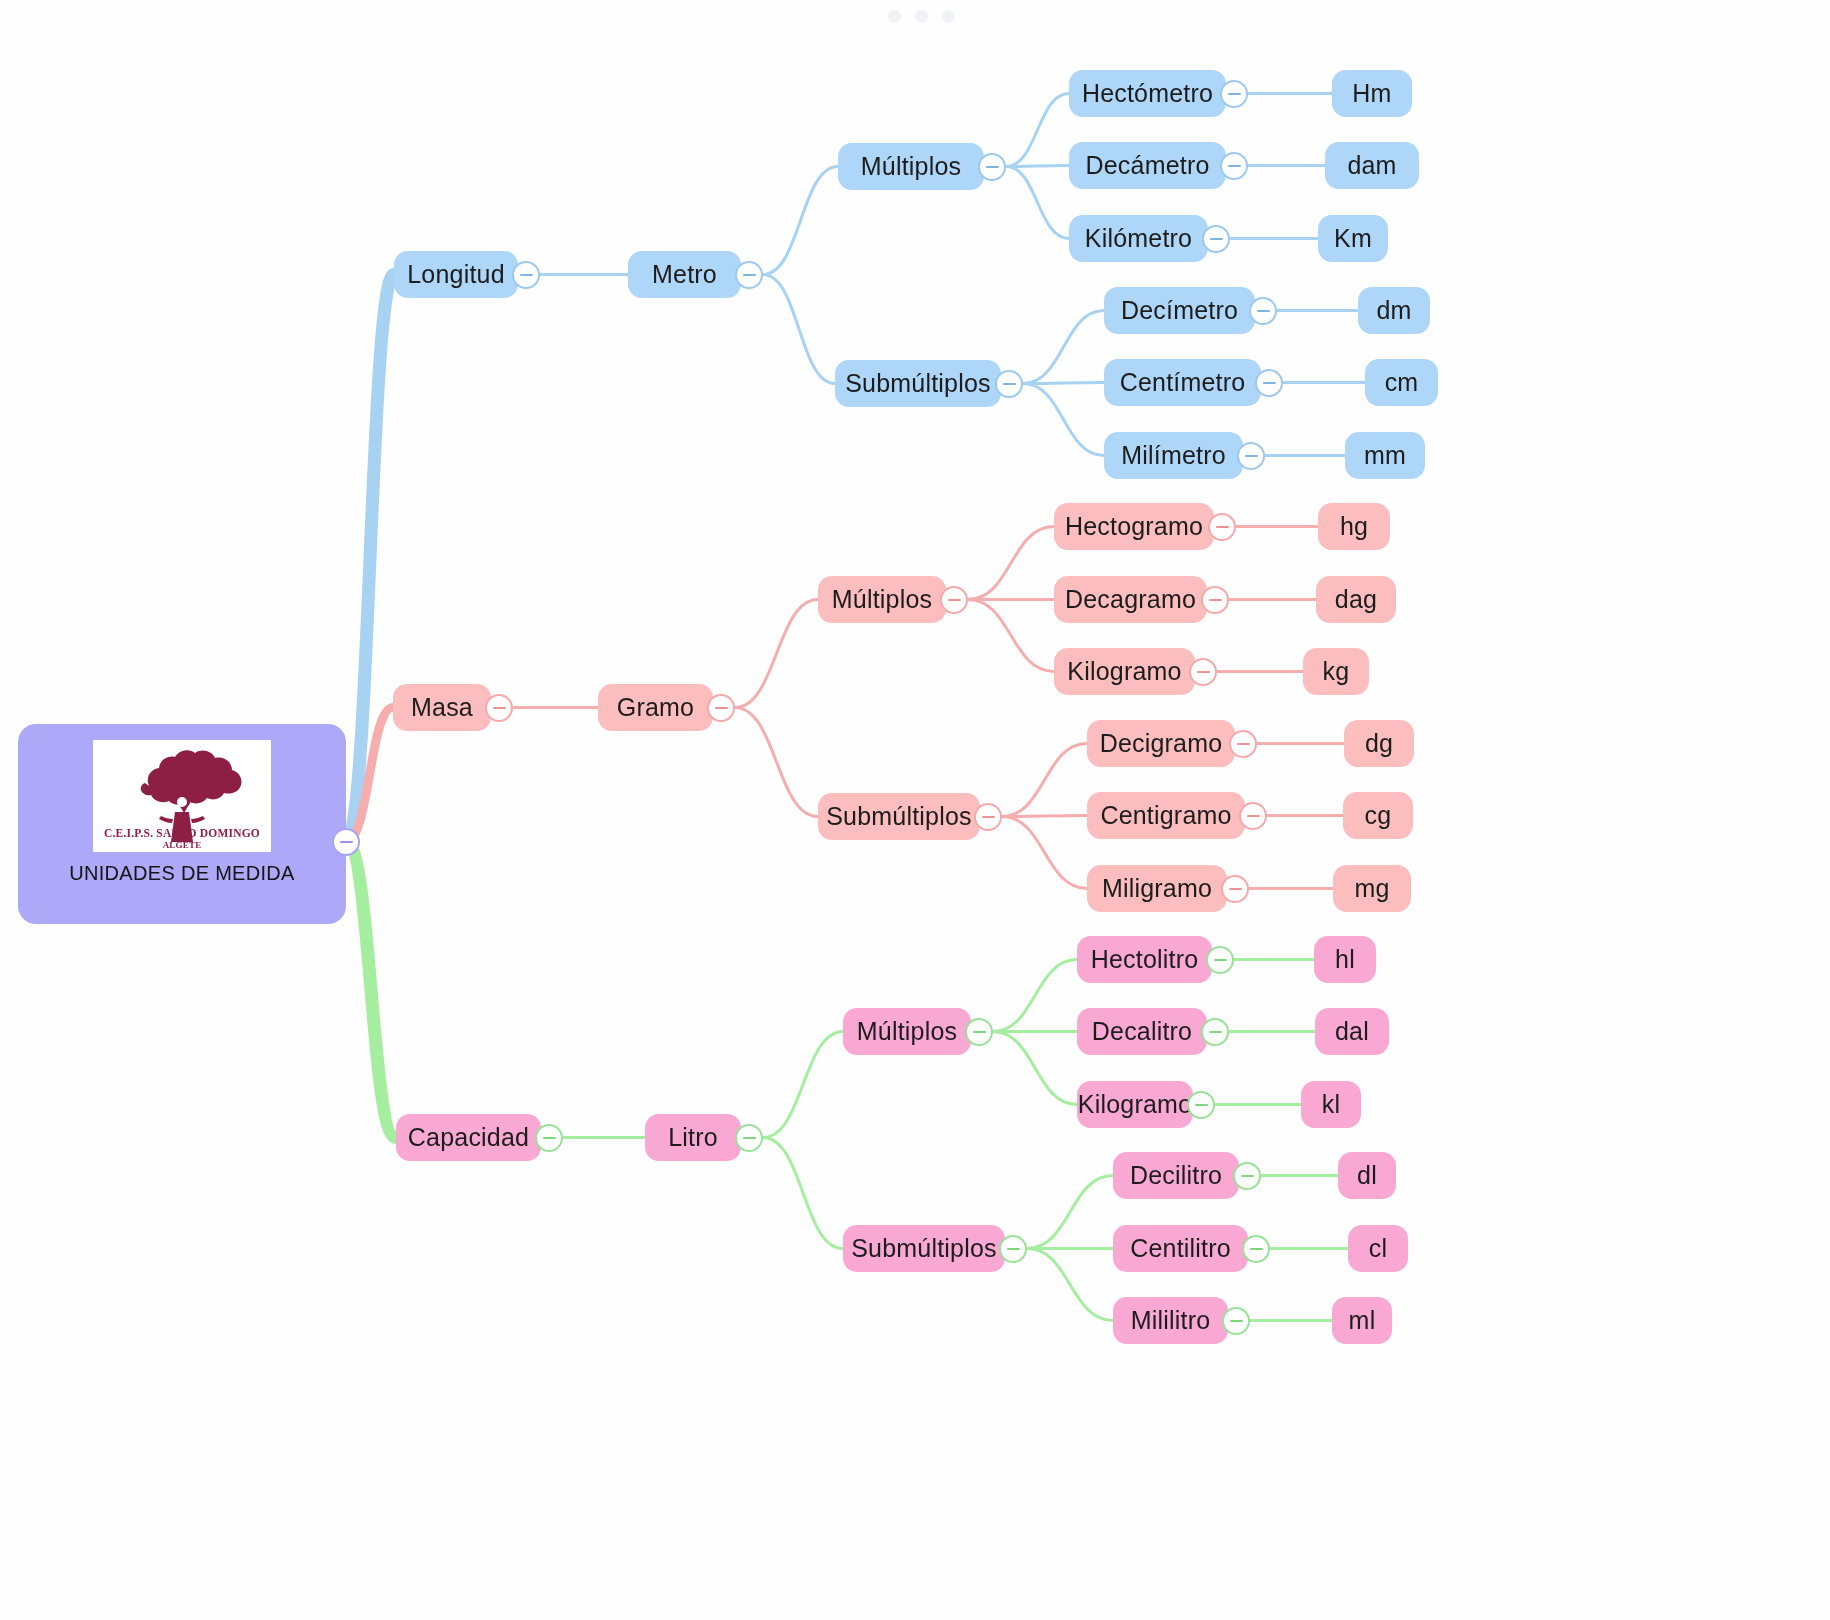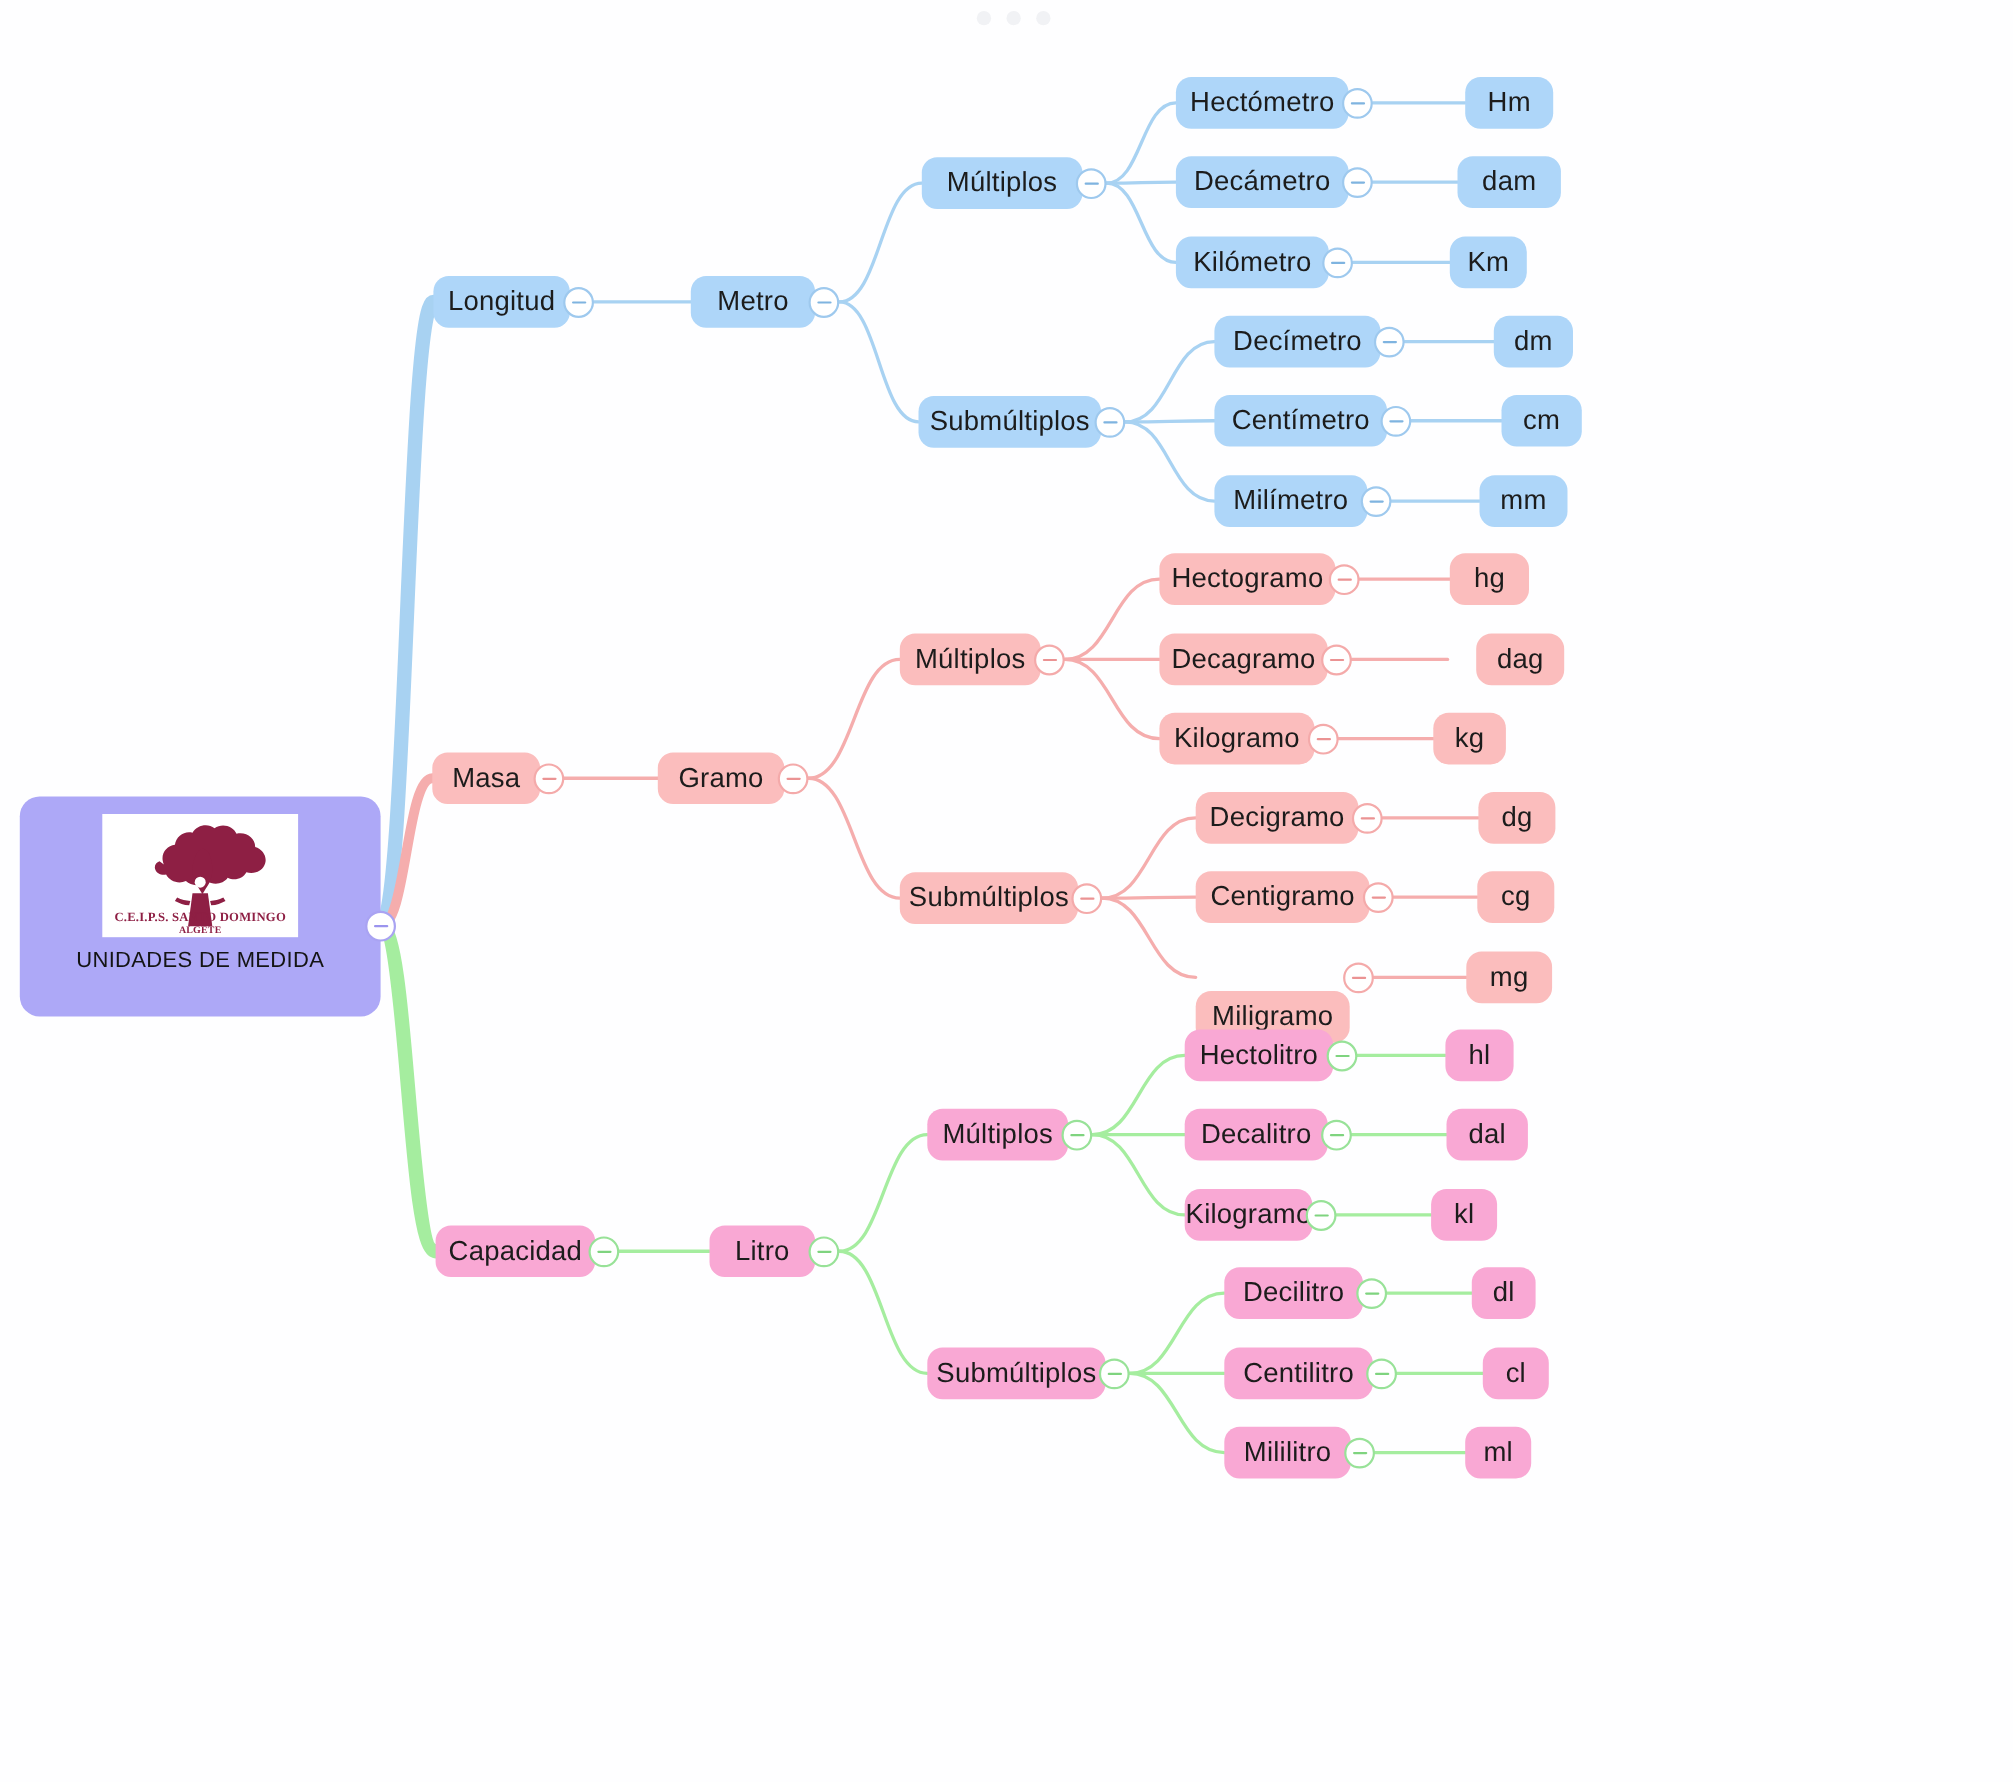--- a/index.html
+++ b/index.html
@@ -251,21 +251,21 @@
         <span>Hectogramo</span>
       </div>
       <div class="toggle red" style="left: 1208px; top: 512.5px;"></div>
       <div class="node red" style="left: 1318px; top: 503px; width: 72px; height: 47px;">
         <span>hg</span>
       </div>
       <div class="node red" style="left: 1054px; top: 576px; width: 153px; height: 47px;">
         <span>Decagramo</span>
       </div>
       <div class="toggle red" style="left: 1201px; top: 585.5px;"></div>
-      <div class="node red" style="left: 1316px; top: 576px; width: 80px; height: 47px; margin-left: 26px;">
+      <div class="node red" style="left: 1316px; top: 576px; width: 80px; height: 47px;">
         <span>dag</span>
       </div>
       <div class="node red" style="left: 1054px; top: 648px; width: 141px; height: 47px;">
         <span>Kilogramo</span>
       </div>
       <div class="toggle red" style="left: 1189px; top: 657.5px;"></div>
       <div class="node red" style="left: 1303px; top: 648px; width: 66px; height: 47px;">
         <span>kg</span>
       </div>
       <div class="node red" style="left: 818px; top: 793px; width: 162px; height: 47px;">
@@ -279,21 +279,21 @@
       <div class="node red" style="left: 1344px; top: 720px; width: 70px; height: 47px;">
         <span>dg</span>
       </div>
       <div class="node red" style="left: 1087px; top: 792px; width: 158px; height: 47px;">
         <span>Centigramo</span>
       </div>
       <div class="toggle red" style="left: 1239px; top: 801.5px;"></div>
       <div class="node red" style="left: 1343px; top: 792px; width: 70px; height: 47px;">
         <span>cg</span>
       </div>
-      <div class="node red" style="left: 1087px; top: 865px; width: 140px; height: 47px; margin-top: 36px;">
+      <div class="node red" style="left: 1087px; top: 865px; width: 140px; height: 47px;">
         <span>Miligramo</span>
       </div>
       <div class="toggle red" style="left: 1221px; top: 874.5px;"></div>
       <div class="node red" style="left: 1333px; top: 865px; width: 78px; height: 47px;">
         <span>mg</span>
       </div>
       <div class="node green" style="left: 396px; top: 1114px; width: 145px; height: 47px;">
         <span>Capacidad</span>
       </div>
       <div class="node green" style="left: 645px; top: 1114px; width: 96px; height: 47px;">

